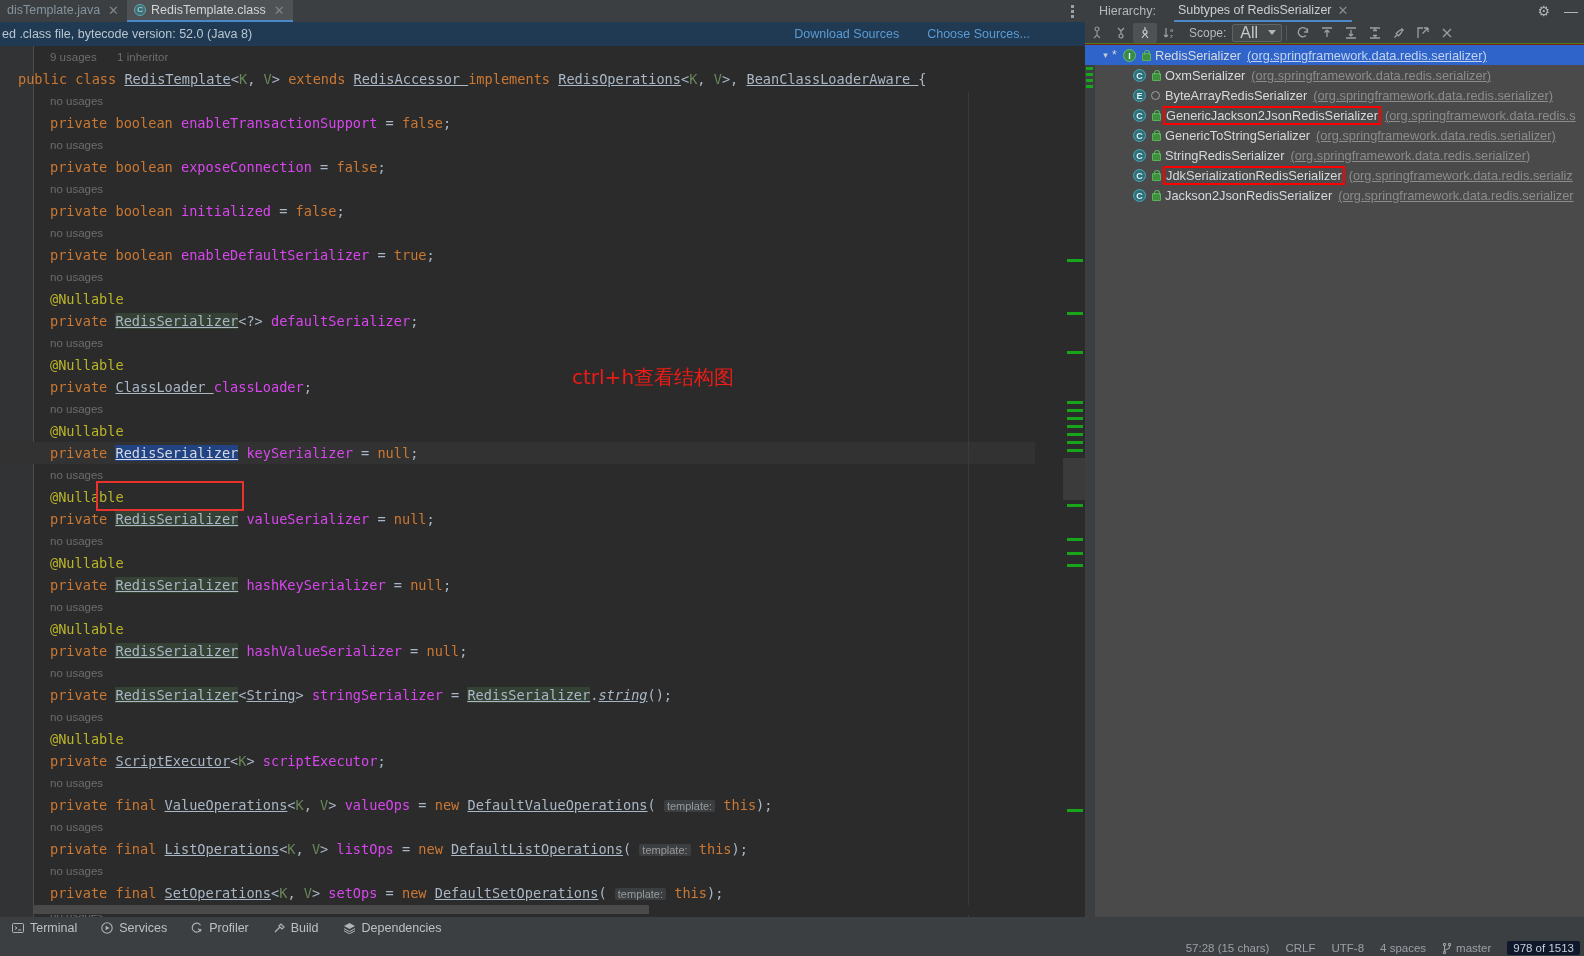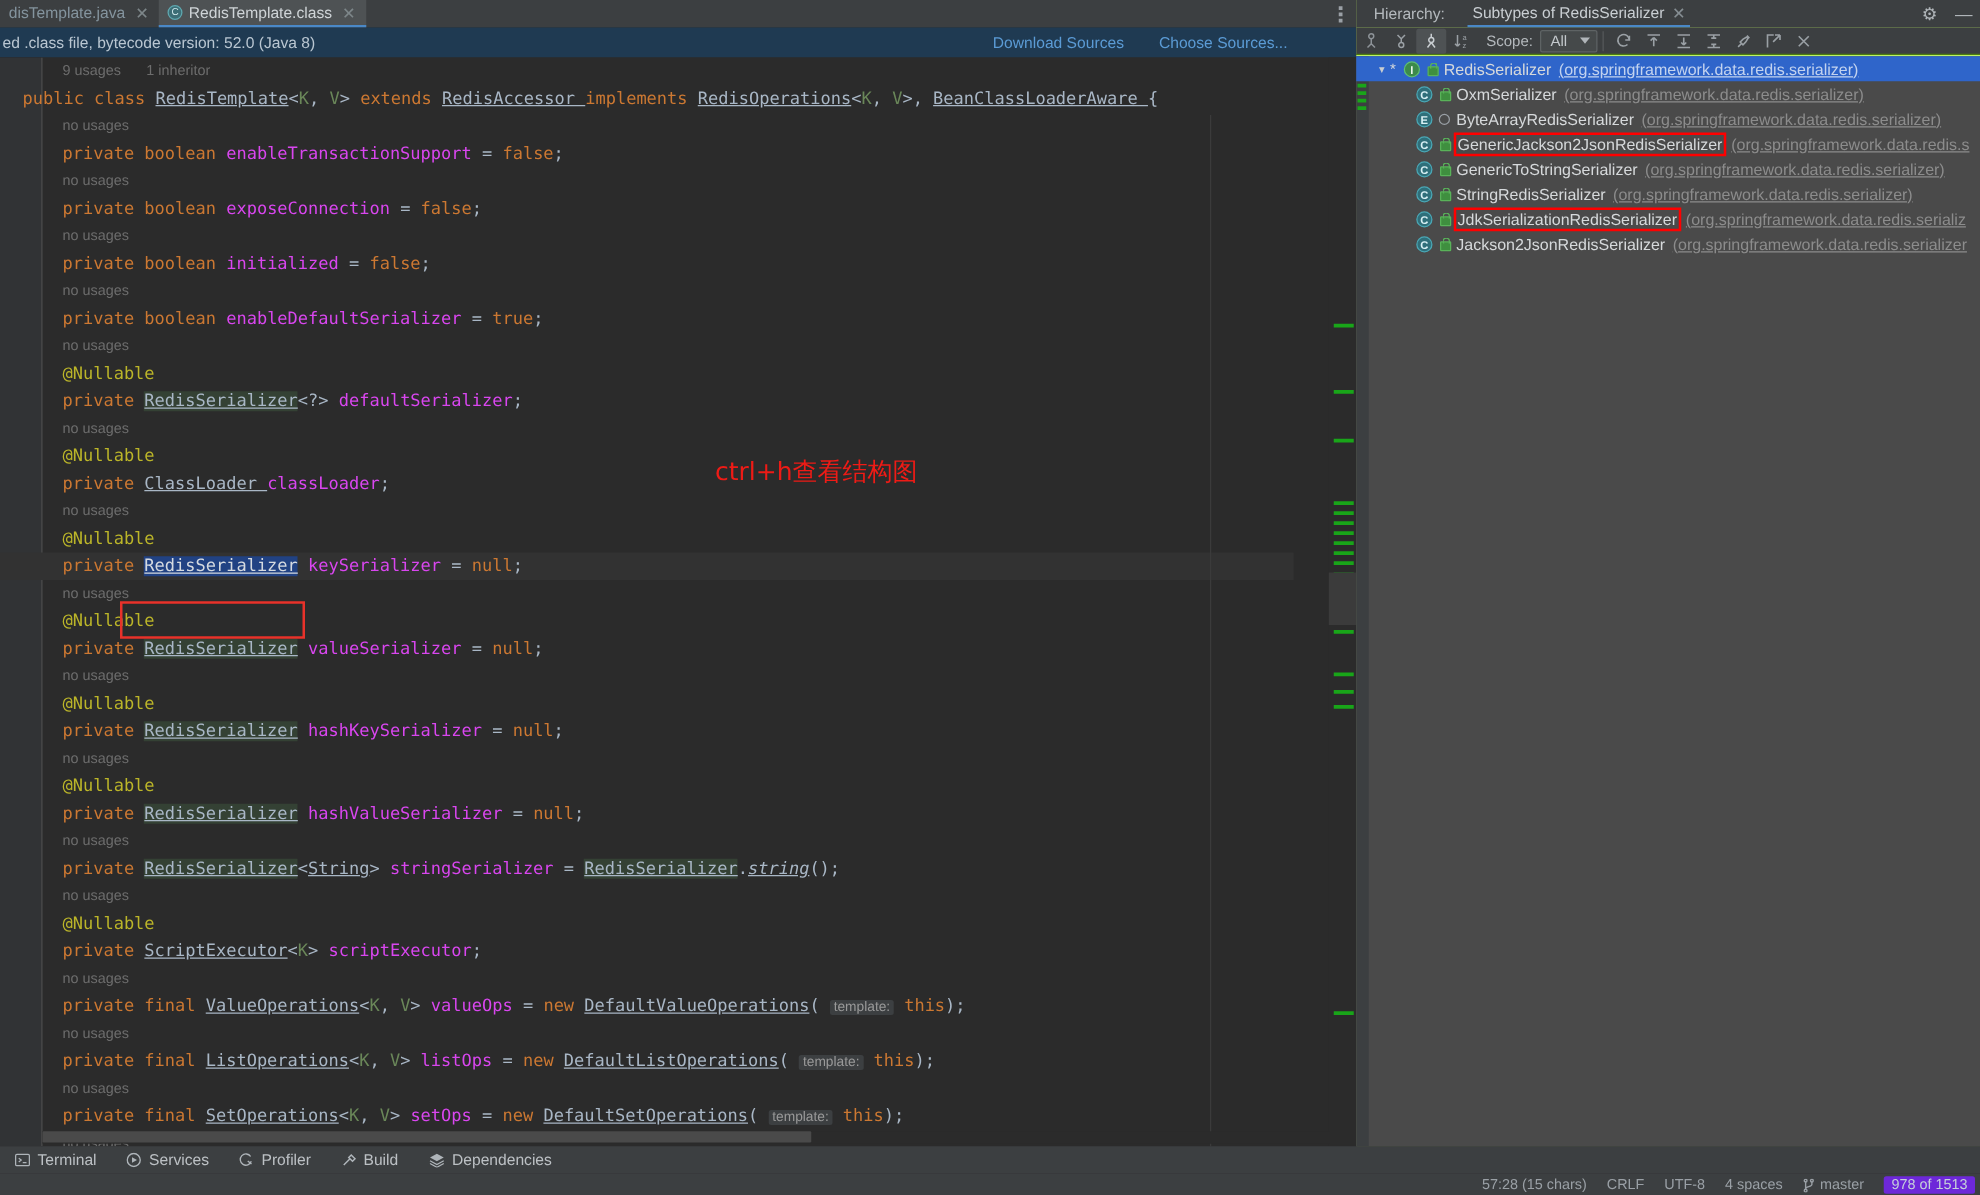--- a/index.html
+++ b/index.html
@@ -129,21 +129,21 @@
     background: #2b2b2b;
   }
   #hscroll-thumb {
     position: absolute; left: 34px; top: 905px; width: 615px; height: 9px;
     background: #4a4a4a; border-radius: 1px;
   }
 
   
   #hier-pane {
     position: absolute; left: 1085px; top: 0; width: 499px; height: 917px;
-    background: #bef264;
+    background: #7f1d1d;
   }
   #hier-header {
     position: absolute; left: 0; top: 0; width: 499px; height: 22px;
     background: #3c3f41; display: flex; align-items: center;
     font-size: 12.5px; color: #bcc0c4;
   }
   #hier-label { padding-left: 14px; color: #b4b9bd; }
   #hier-tab {
     margin-left: 18px; padding: 0 4px; height: 22px; display: flex;
     align-items: center; gap: 6px;
@@ -162,21 +162,21 @@
   .tbtn {
     width: 24px; height: 20px; display: flex; align-items: center; justify-content: center;
     color: #9fa6ab;
   }
   .tbtn.pressed { background: #4e5254; border-radius: 2px; }
   #scope-label { font-size: 12px; color: #b4b9bd; margin-left: 8px; margin-right: 6px; }
   #scope-select {
     display: flex; align-items: center; gap: 10px;
     height: 18px; padding: 0 5px 0 7px;
     border: 1px solid #5e6364; background: #45494a; border-radius: 2px;
-    font-size: 12px; color: #c3c8cc;
+    font-size: 16px; color: #c3c8cc;
   }
   #scope-select .caret {
     width: 0; height: 0; border-left: 4px solid transparent;
     border-right: 4px solid transparent; border-top: 5px solid #b0b5b9;
   }
   #hier-sep { margin: 0 4px; width: 1px; height: 16px; background: #55595b; }
 
   
   #hier-tree {
     position: absolute; left: 0; top: 45px; width: 499px; height: 872px;
@@ -245,21 +245,21 @@
 
   
   #status-bar {
     position: absolute; left: 0; top: 939px; width: 1584px; height: 17px;
     background: #3c3f41; display: flex; align-items: center; justify-content: flex-end;
     font-size: 11.5px; color: #9aa0a6; gap: 16px; padding-right: 4px;
     overflow: hidden;
   }
   #status-bar .sb { white-space: nowrap; }
   #sb-progress {
-    background: #6d28d9; color: #c6d0da; padding: 1px 6px; border-radius: 2px;
+    background: #0f172a; color: #c6d0da; padding: 1px 6px; border-radius: 2px;
   }
   .sb-branch { display: flex; align-items: flex-end; gap: 4px; }
 </style>
 </head>
 <body>
 
 <div id="app">
 
   <div id="editor-pane">
 

